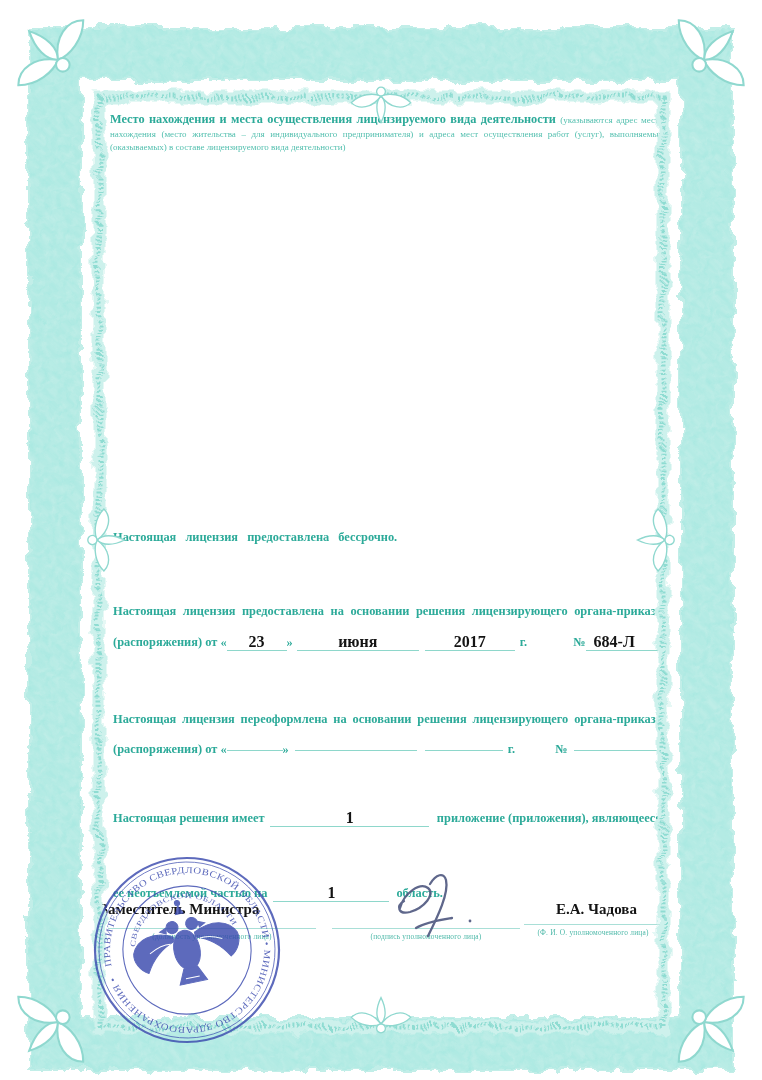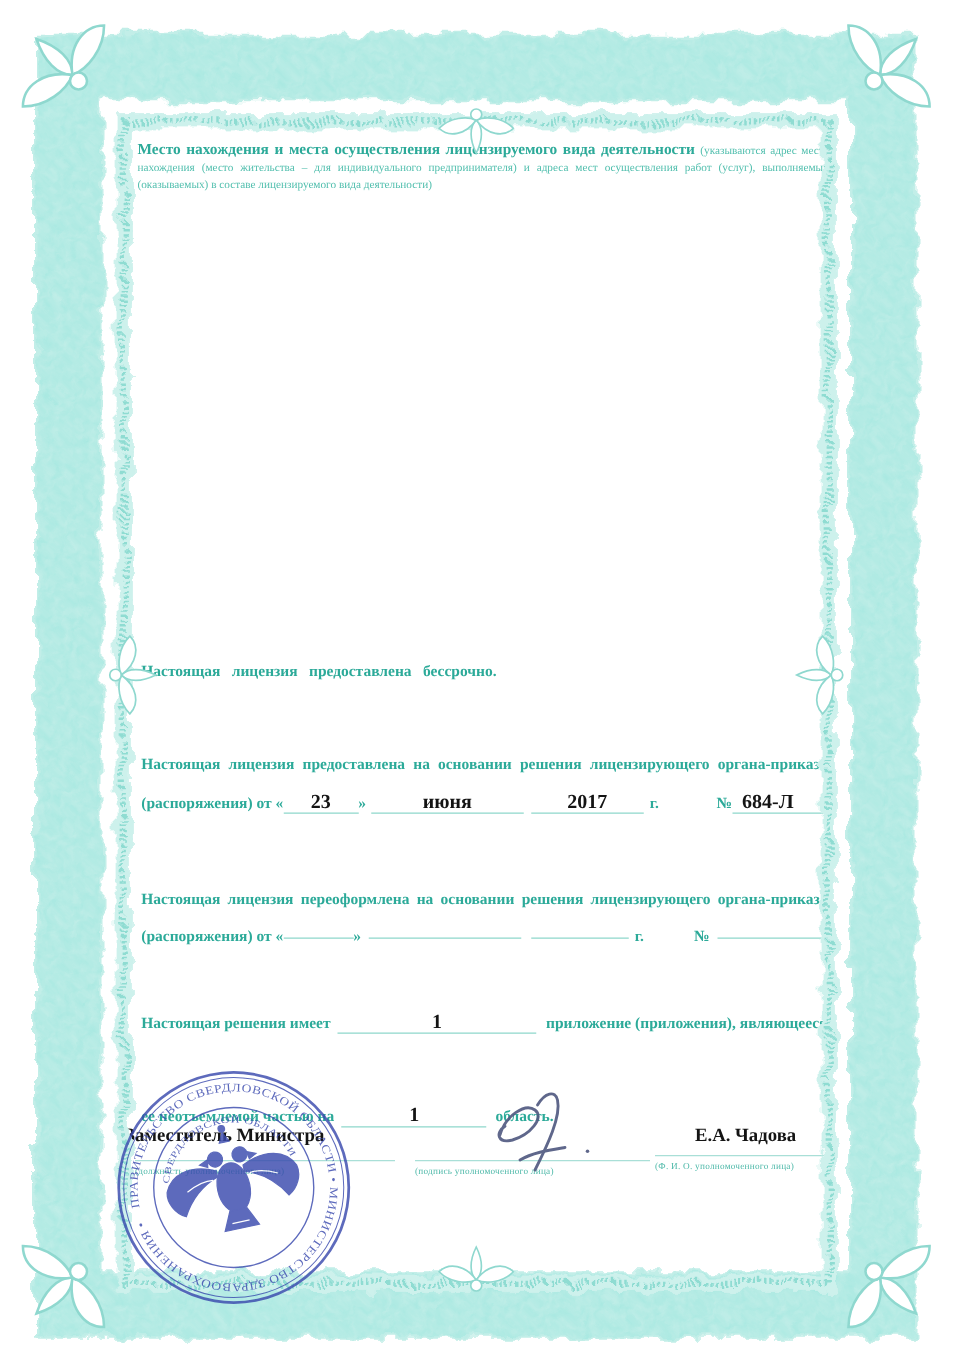--- a/index.html
+++ b/index.html
@@ -32,21 +32,21 @@
   .row-granted{left:113px;top:634px;width:549px;}
   .row-reissued{left:113px;top:742px;width:549px;}
   .row-app1{left:113px;top:810px;width:549px;}
   .row-app2{left:113px;top:843px;width:549px;margin-top:42px;}
   .sp{display:inline-block;}
 
   .sig-position{left:100px;top:901px;font-size:15px;}
   .sig-name{left:556px;top:901px;font-size:15px;}
   .sig-col{
     position:absolute;z-index:2;border-top:1.3px solid #a9dfd7;
-    color:#4cb8a8;font-size:7.4px;line-height:9px;padding-top:3px;
+    text-align:center;color:#4cb8a8;font-size:7.4px;line-height:9px;padding-top:3px;
     letter-spacing:.2px;
   }
   .col1{left:108px;top:928px;width:208px;}
   .col2{left:332px;top:928px;width:188px;}
   .col3{left:524px;top:924px;width:138px;}
 </style>
 </head>
 <body>
 
 <div class="page">

